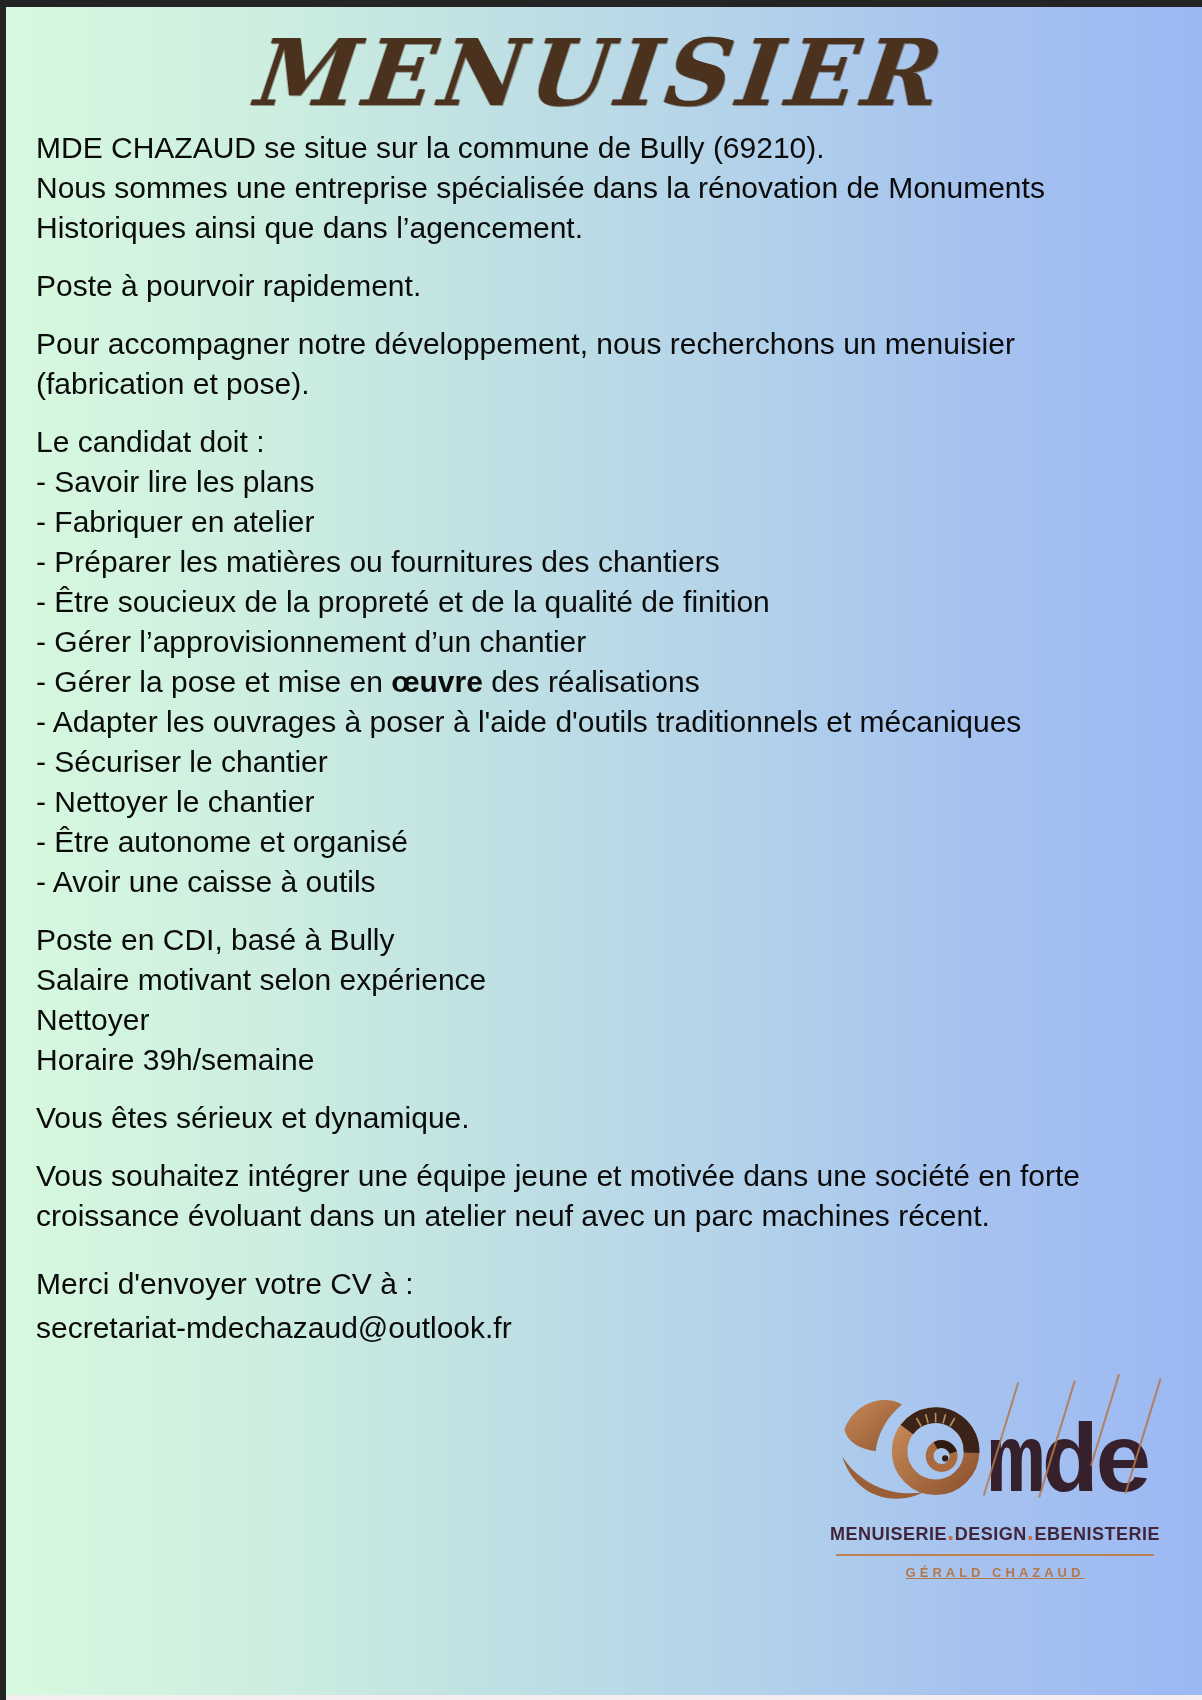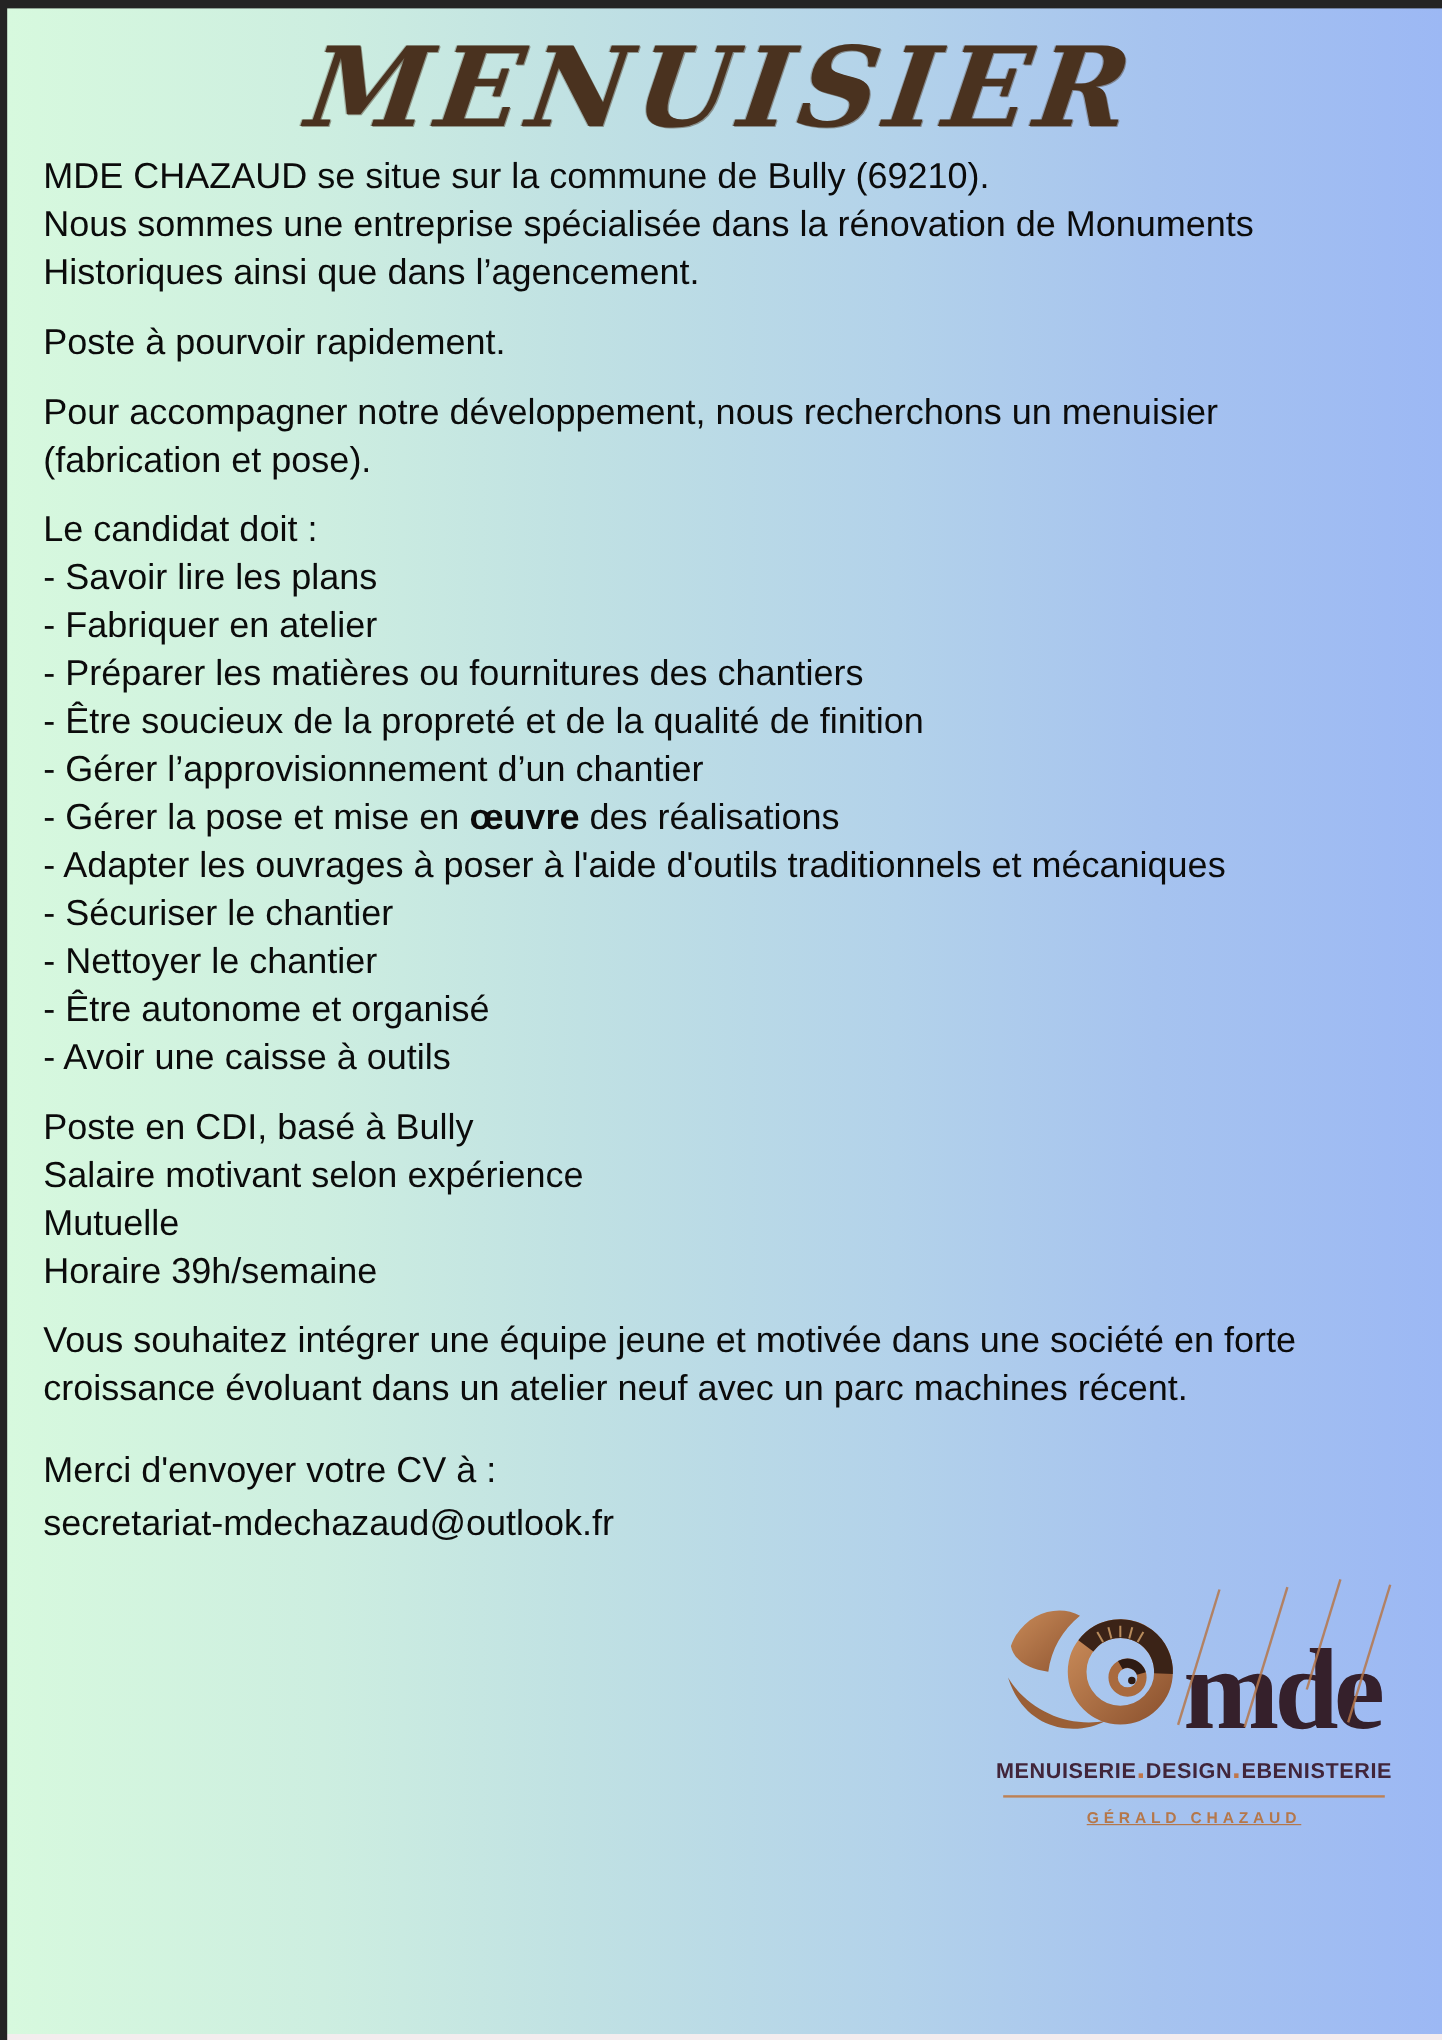--- a/index.html
+++ b/index.html
@@ -42,21 +42,21 @@
     margin-right:14px;
     width:318px;
     display:flex;flex-direction:column;align-items:center;
   }
   .brand{
     position:relative;display:flex;align-items:flex-end;justify-content:center;
     height:128px;
   }
   .brand-mark{flex:0 0 auto;}
   .brand-name{
-    font-family:Liberation Serif, serif;
+    font-family:Liberation Mono, monospace;
     font-weight:700;
     font-size:96px;line-height:0.82;
     letter-spacing:-4px;
     color:#35202b;
     margin-left:2px;
   }
   .slash{
     position:absolute;width:2px;background:#b5774a;opacity:.85;
     transform:rotate(17deg);transform-origin:center;
   }
@@ -109,24 +109,25 @@
         <div class="line">- Sécuriser le chantier</div>
         <div class="line">- Nettoyer le chantier</div>
         <div class="line">- Être autonome et organisé</div>
         <div class="line">- Avoir une caisse à outils</div>
       </div>
   </div>
 
   <div class="para">
       <div class="line">Poste en CDI, basé à Bully</div>
       <div class="line">Salaire motivant selon expérience</div>
-      <div class="line">Mutuelle</div>
+      <div class="line">Nettoyer</div>
       <div class="line">Horaire 39h/semaine</div>
     </div>
 
+  <div class="para">Vous êtes sérieux et dynamique.</div>
 
   <div class="para">Vous souhaitez intégrer une équipe jeune et motivée dans une société en forte croissance évoluant dans un atelier neuf avec un parc machines récent.</div>
 
   <div class="contact">
     <div>Merci d'envoyer votre CV à :</div>
     <div>secretariat-mdechazaud@outlook.fr</div>
   </div>
 
   <div class="logo">
     <div class="brand">

